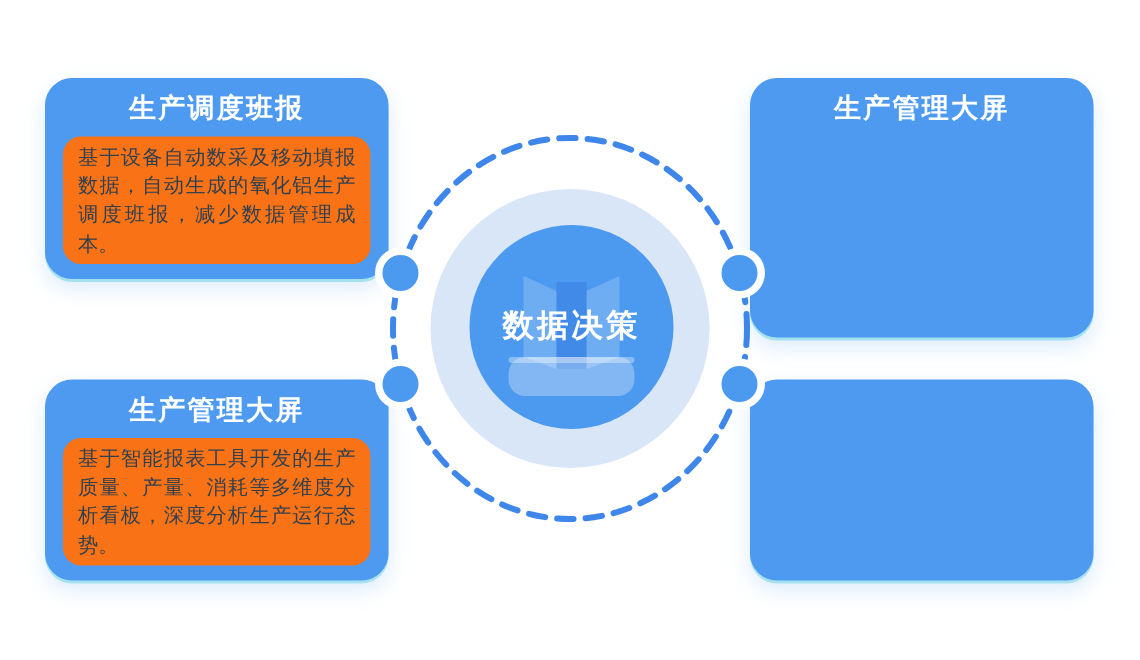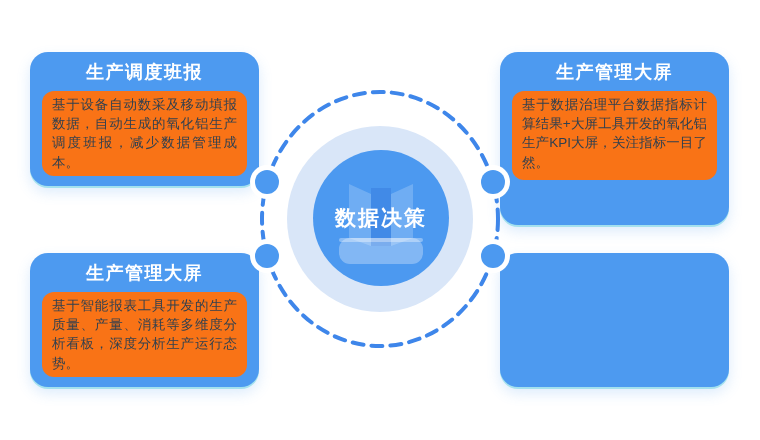--- a/index.html
+++ b/index.html
@@ -149,21 +149,20 @@
     </div>
   </div>
 
   <div class="card card-tl">
     <div class="card-title">生产调度班报</div>
     <div class="card-body">基于设备自动数采及移动填报数据，自动生成的氧化铝生产调度班报，减少数据管理成本。</div>
   </div>
 
   <div class="card card-tr">
     <div class="card-title">生产管理大屏</div>
-    <div class="card-body">基于数据治理平台数据指标计算结果+大屏工具开发的氧化铝生产KPI大屏，关注指标一目了然。</div>
   </div>
 
   <div class="card card-bl">
     <div class="card-title">生产管理大屏</div>
     <div class="card-body">基于智能报表工具开发的生产质量、产量、消耗等多维度分析看板，深度分析生产运行态势。</div>
   </div>
 
   <div class="card card-br">
   </div>
 

